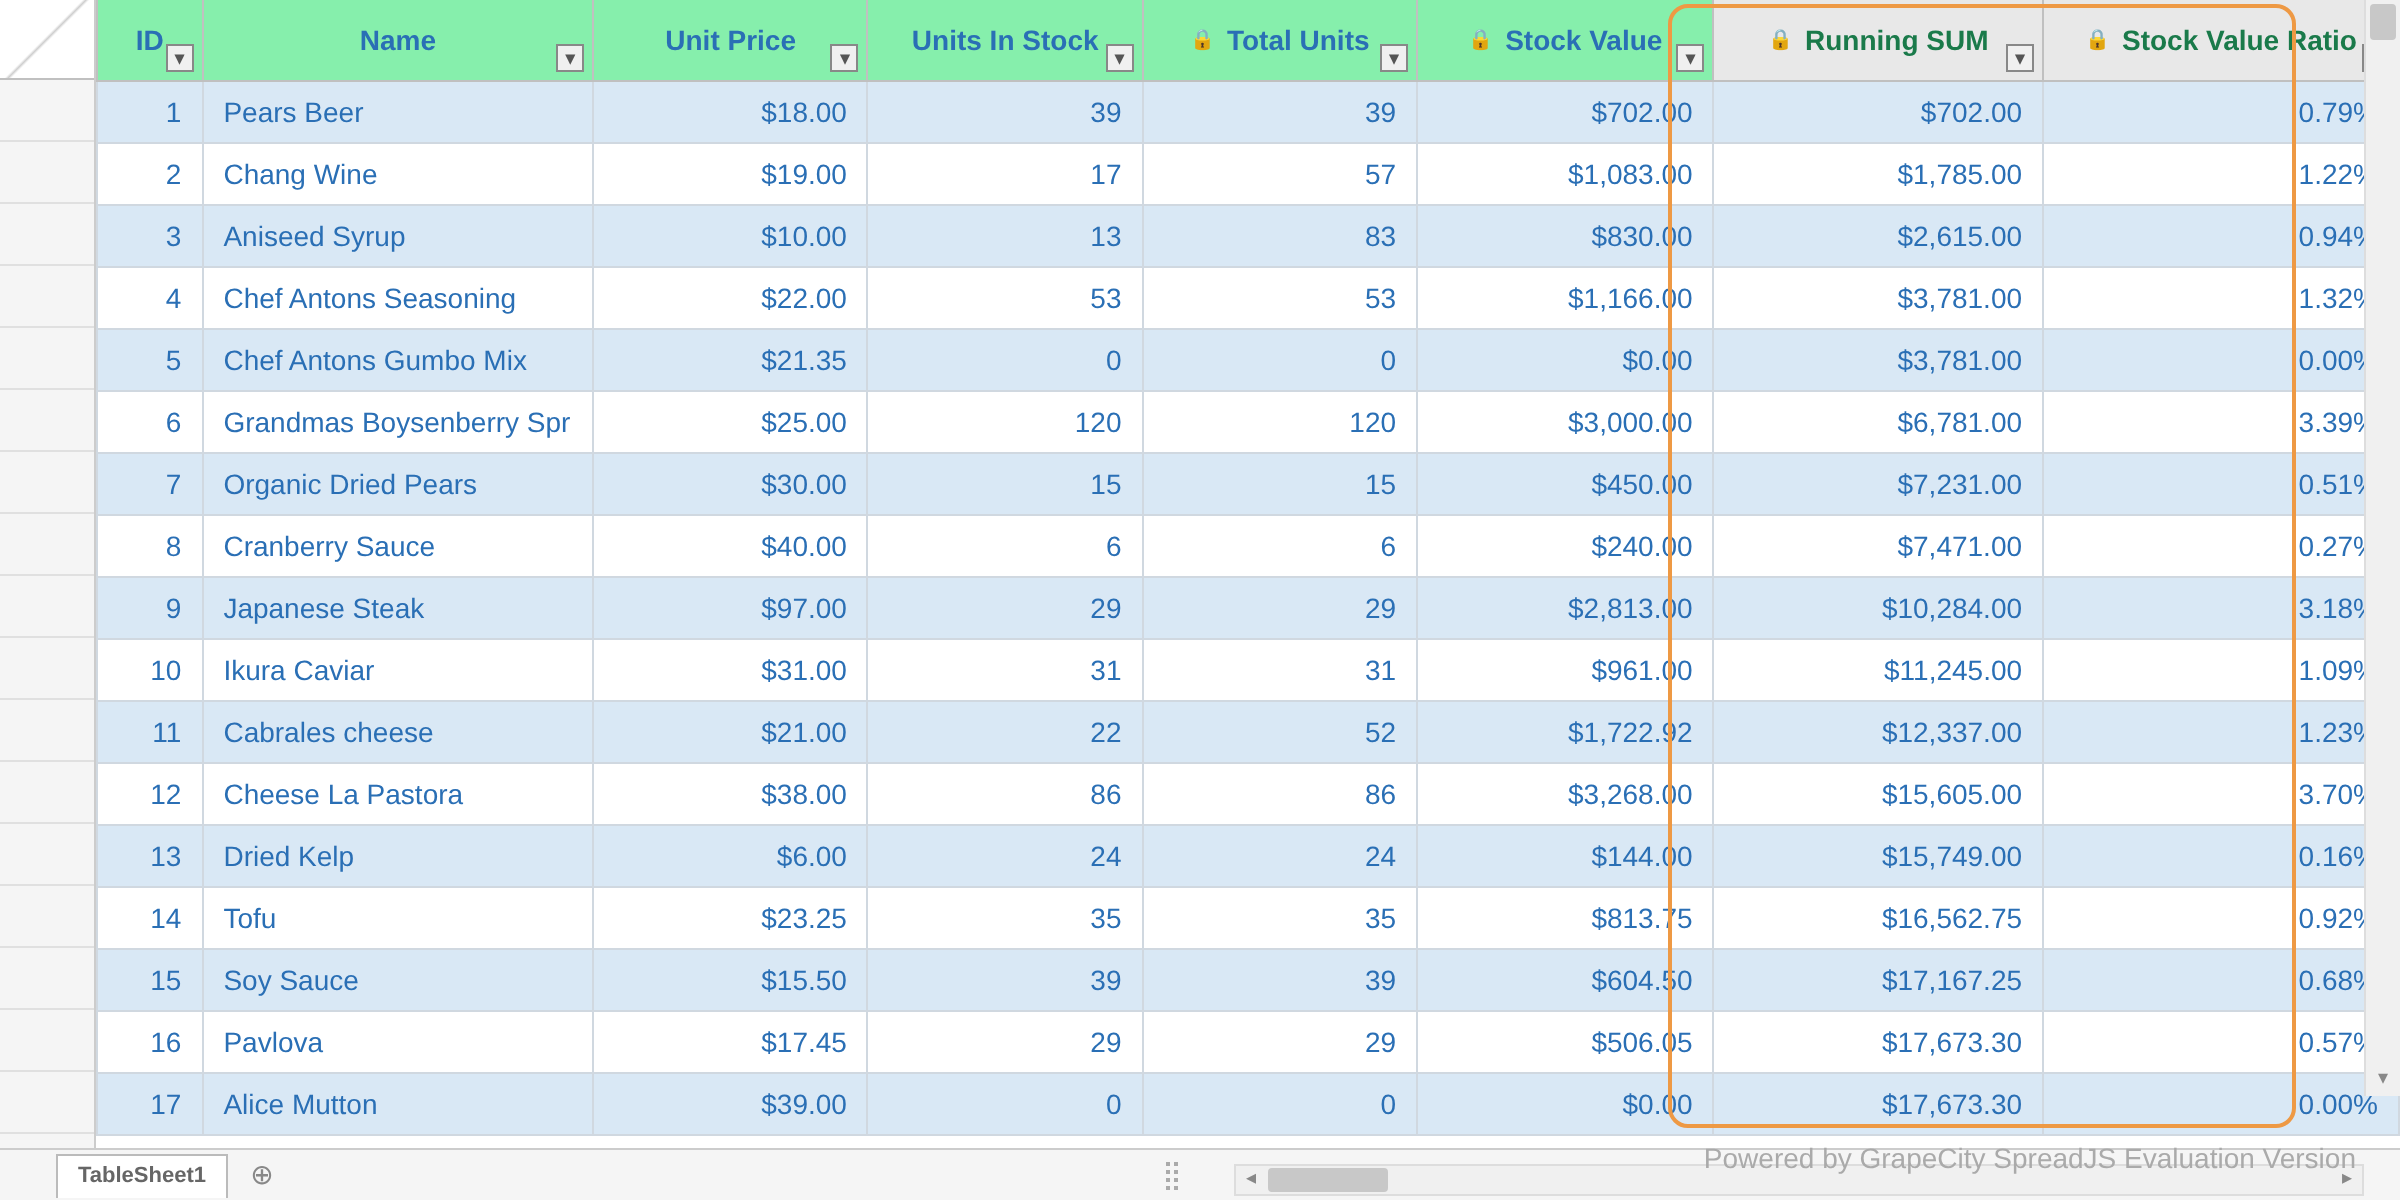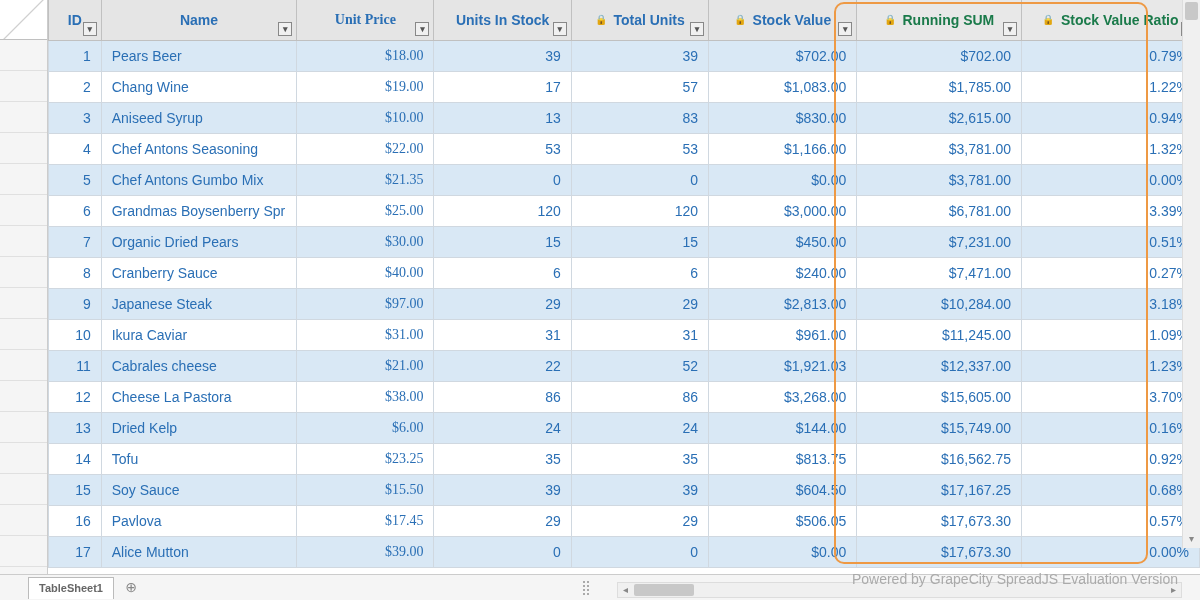--- a/index.html
+++ b/index.html
@@ -4,30 +4,30 @@
   <style>
     * { box-sizing: border-box; margin: 0; padding: 0; }
     body { font-family: -apple-system, BlinkMacSystemFont, "Segoe UI", Arial, sans-serif; font-size: 13px; background: #fff; overflow: hidden; }
     .viewport { width: 1200px; height: 600px; position: relative; display: flex; flex-direction: column; }
     .grid-area { flex: 1; position: relative; display: flex; overflow: hidden; }
     .row-hdr-col { width: 48px; flex-shrink: 0; background: #f5f5f5; border-right: 1px solid #ccc; }
     .row-hdr-corner { height: 40px; border-bottom: 1px solid #c0c0c0; background: linear-gradient(135deg, #fff 48%, #d0d0d0 50%, #fff 52%); }
     .row-hdr { height: 31px; border-bottom: 1px solid #e0e0e0; }
     .main-grid { flex: 1; overflow: hidden; position: relative; }
     table { border-collapse: collapse; width: 100%; table-layout: fixed; }
-    th { height: 40px; background: #e5e5e5; border: 1px solid #c0c0c0; border-top: none; color: #2a6fb5; font-weight: 600; font-size: 14px; text-align: center; position: relative; padding: 0 6px; }
+    th { height: 40px; background: #86efac; border: 1px solid #c0c0c0; border-top: none; color: #2a6fb5; font-weight: 600; font-size: 14px; text-align: center; position: relative; padding: 0 6px; }
     th.highlight { background: #e8e8e8; color: #1a7a4a; }
     .filter { position: absolute; right: 4px; bottom: 4px; width: 14px; height: 14px; border: 1px solid #888; background: #f0f0f0; cursor: pointer; font-size: 9px; line-height: 12px; text-align: center; color: #555; }
     .lock { font-size: 10px; color: #666; margin-right: 4px; }
     td { height: 31px; border: 1px solid #d0d8e0; padding: 0 10px; color: #2a6fb5; font-size: 14px; }
     tr.odd td { background: #d9e8f5; }
     tr.even td { background: #fff; }
     .c-id { width: 48px; text-align: right; }
     .c-name { width: 178px; text-align: left; white-space: nowrap; overflow: hidden; }
-    .c-price { width: 125px; text-align: right; font-family: Liberation Serif, serif; }
+    .c-price { width: 125px; text-align: right; }
     .c-stock { width: 125px; text-align: right; }
     .c-total { width: 125px; text-align: right; }
     .c-value { width: 135px; text-align: right; }
     .c-run { width: 150px; text-align: right; }
     .c-ratio { width: 162px; text-align: right; }
     th .hcontent { display: flex; align-items: center; justify-content: center; gap: 2px; }
     .highlight-box { position: absolute; top: 2px; left: 786px; width: 314px; height: 562px; border: 2px solid #ee9944; border-radius: 10px; pointer-events: none; z-index: 50; }
     .scrollbar-v { position: absolute; right: 0; top: 0; width: 18px; height: calc(100% - 26px); background: #f0f0f0; border-left: 1px solid #ddd; }
     .scrollbar-v .thumb { position: absolute; top: 2px; left: 2px; right: 2px; height: 18px; background: #c8c8c8; border-radius: 2px; }
     .scrollbar-v .arrow { position: absolute; left: 0; right: 0; height: 15px; text-align: center; font-size: 10px; color: #888; }
@@ -230,21 +230,21 @@
               <td class="c-value">$961.00</td>
               <td class="c-run">$11,245.00</td>
               <td class="c-ratio">1.09%</td>
             </tr>
             <tr class="odd">
               <td class="c-id">11</td>
               <td class="c-name">Cabrales cheese</td>
               <td class="c-price">$21.00</td>
               <td class="c-stock">22</td>
               <td class="c-total">52</td>
-              <td class="c-value">$1,921.03</td>
+              <td class="c-value">$1,722.92</td>
               <td class="c-run">$12,337.00</td>
               <td class="c-ratio">1.23%</td>
             </tr>
             <tr class="even">
               <td class="c-id">12</td>
               <td class="c-name">Cheese La Pastora</td>
               <td class="c-price">$38.00</td>
               <td class="c-stock">86</td>
               <td class="c-total">86</td>
               <td class="c-value">$3,268.00</td>

